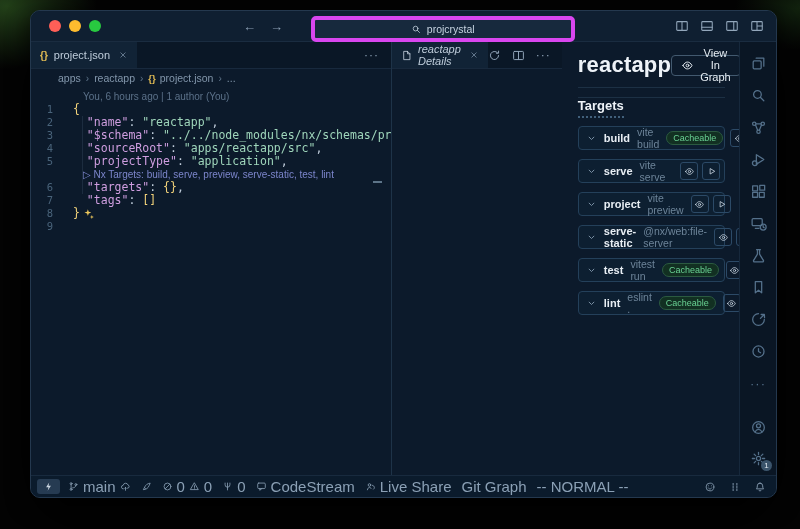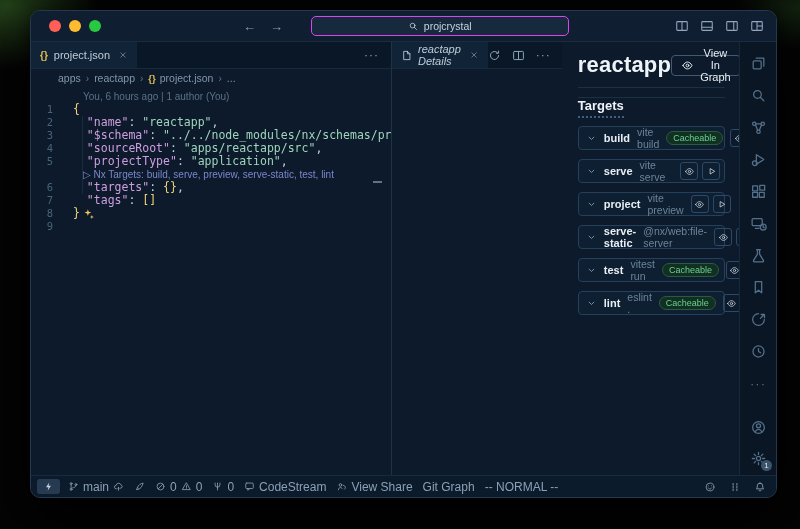--- a/index.html
+++ b/index.html
@@ -11,21 +11,21 @@
       #040404;}
   .window{position:absolute;left:30px;top:10px;width:745px;height:486px;border-radius:10px;
     background:#0c1a2b;border:1px solid #24384e;overflow:hidden;display:flex;flex-direction:column;
     box-shadow:0 25px 70px rgba(0,0,0,.85),0 6px 22px rgba(0,0,0,.6);}
   
   .titlebar{height:30px;flex:0 0 30px;background:#0f1f31;border-bottom:1px solid #1a2c40;position:relative;display:flex;align-items:center;}
   .lights{display:flex;gap:8px;margin-left:18px;}
   .light{width:12px;height:12px;border-radius:50%;}
   .l-close{background:#ff5f57}.l-min{background:#febc2e}.l-zoom{background:#28c840}
   .nav-arrows{position:absolute;left:212px;display:flex;gap:14px;color:#8b9fb4;font-size:13px;}
-  .searchbox{position:absolute;left:280px;top:5px;width:256px;height:18px;background:#17293d;border:1px solid #d946ef;border-radius:5px;
+  .searchbox{position:absolute;left:280px;top:5px;width:256px;height:18px;background:#17293d;border:4px solid #d946ef;border-radius:5px;
     display:flex;align-items:center;justify-content:center;gap:5px;color:#c6d3e0;font-size:10.5px;}
   .tb-icons{position:absolute;right:12px;display:flex;gap:11px;color:#93a7bb;font-size:14px;align-items:center;}
   .tb-icons svg{display:block}
   
   .body-row{flex:1;display:flex;min-height:0;}
   .editor-col{width:360px;flex:0 0 360px;display:flex;flex-direction:column;background:#0c1a2b;}
   .divider{width:1px;background:#1e3348;}
   .panel-col{flex:1;display:flex;flex-direction:row;background:#0c1a2b;min-width:0;}
   .activitybar{width:36px;flex:0 0 36px;background:#0a1624;border-left:1px solid #16283c;display:flex;flex-direction:column;align-items:center;padding:12px 0 8px;color:#54708a;}
   .ab-top,.ab-bottom{display:flex;flex-direction:column;align-items:center;gap:14px;}
@@ -76,21 +76,21 @@
   .tcard{height:22px;border:1px solid #24405a;border-radius:4px;background:#0d1f31;display:flex;align-items:center;padding:0 4px 0 7px;gap:7px;}
   .tchev{color:#7d93a8;display:flex;}
   .tchev svg{width:11px;height:11px;}
   .tname{font-size:11px;font-weight:bold;color:#e8eef4;}
   .tcmd{font-size:10.5px;color:#6d8499;}
   .badge{font-size:9px;color:#69d193;background:#123022;border:1px solid #2b5a40;border-radius:8px;padding:1px 6px;line-height:1.2;}
   .tbtns{margin-left:auto;display:flex;gap:4px;}
   .ibtn{width:16px;height:16px;border:1px solid #2c4a67;border-radius:3px;display:flex;align-items:center;justify-content:center;color:#c7d3df;background:transparent;}
   .ibtn svg{width:11px;height:11px;display:block;}
   
-  .status{height:21px;flex:0 0 21px;background:#0b1b2c;border-top:1px solid #182a3e;display:flex;align-items:center;font-size:12px;color:#8ba0b5;padding:0 10px 0 6px;}
+  .status{height:21px;flex:0 0 21px;background:#0b1b2c;border-top:1px solid #182a3e;display:flex;align-items:center;font-size:15px;color:#8ba0b5;padding:0 10px 0 6px;}
   .sitem{display:flex;align-items:center;gap:4px;padding:0 5px;height:100%;}
   .sitem svg{width:11px;height:11px;display:block;}
   .sitem.boxed{background:#263b52;border-radius:3px;height:15px;padding:0 6px;margin-right:3px;color:#ccd7e2;}
   .status-right{margin-left:auto;display:flex;gap:13px;align-items:center;color:#8ba0b5;}
   .status-right svg{width:12px;height:12px;display:block;}
 </style>
 </head>
 <body>
 
 <div class="window">
@@ -561,21 +561,21 @@
             <path d="M5.5 11v2.5L8.5 11"></path>
           </svg>
           <span>CodeStream</span>
         </span>
         <span class="sitem">
           <svg width="1em" height="1em" viewBox="0 0 16 16" fill="none" stroke="currentColor" stroke-width="1.2" stroke-linecap="round" stroke-linejoin="round" style="display:block">
             <circle cx="6.5" cy="5.8" r="1.9"></circle>
             <path d="M3.5 12.8c.4-2.2 1.6-3.4 3-3.4 1 0 1.9.6 2.5 1.6"></path>
             <path d="M10.8 6.3c1.7.4 2.8 1.6 2.8 3.2 0 1-.4 1.8-1.1 2.4"></path>
           </svg>
-          <span>View Share</span>
+          <span>Live Share</span>
         </span>
         <span class="sitem">
           <span>Git Graph</span>
         </span>
         <span class="sitem">
           <span>-- NORMAL --</span>
         </span>
       </div>
     <div class="status-right" id="status-right">
         <span>

